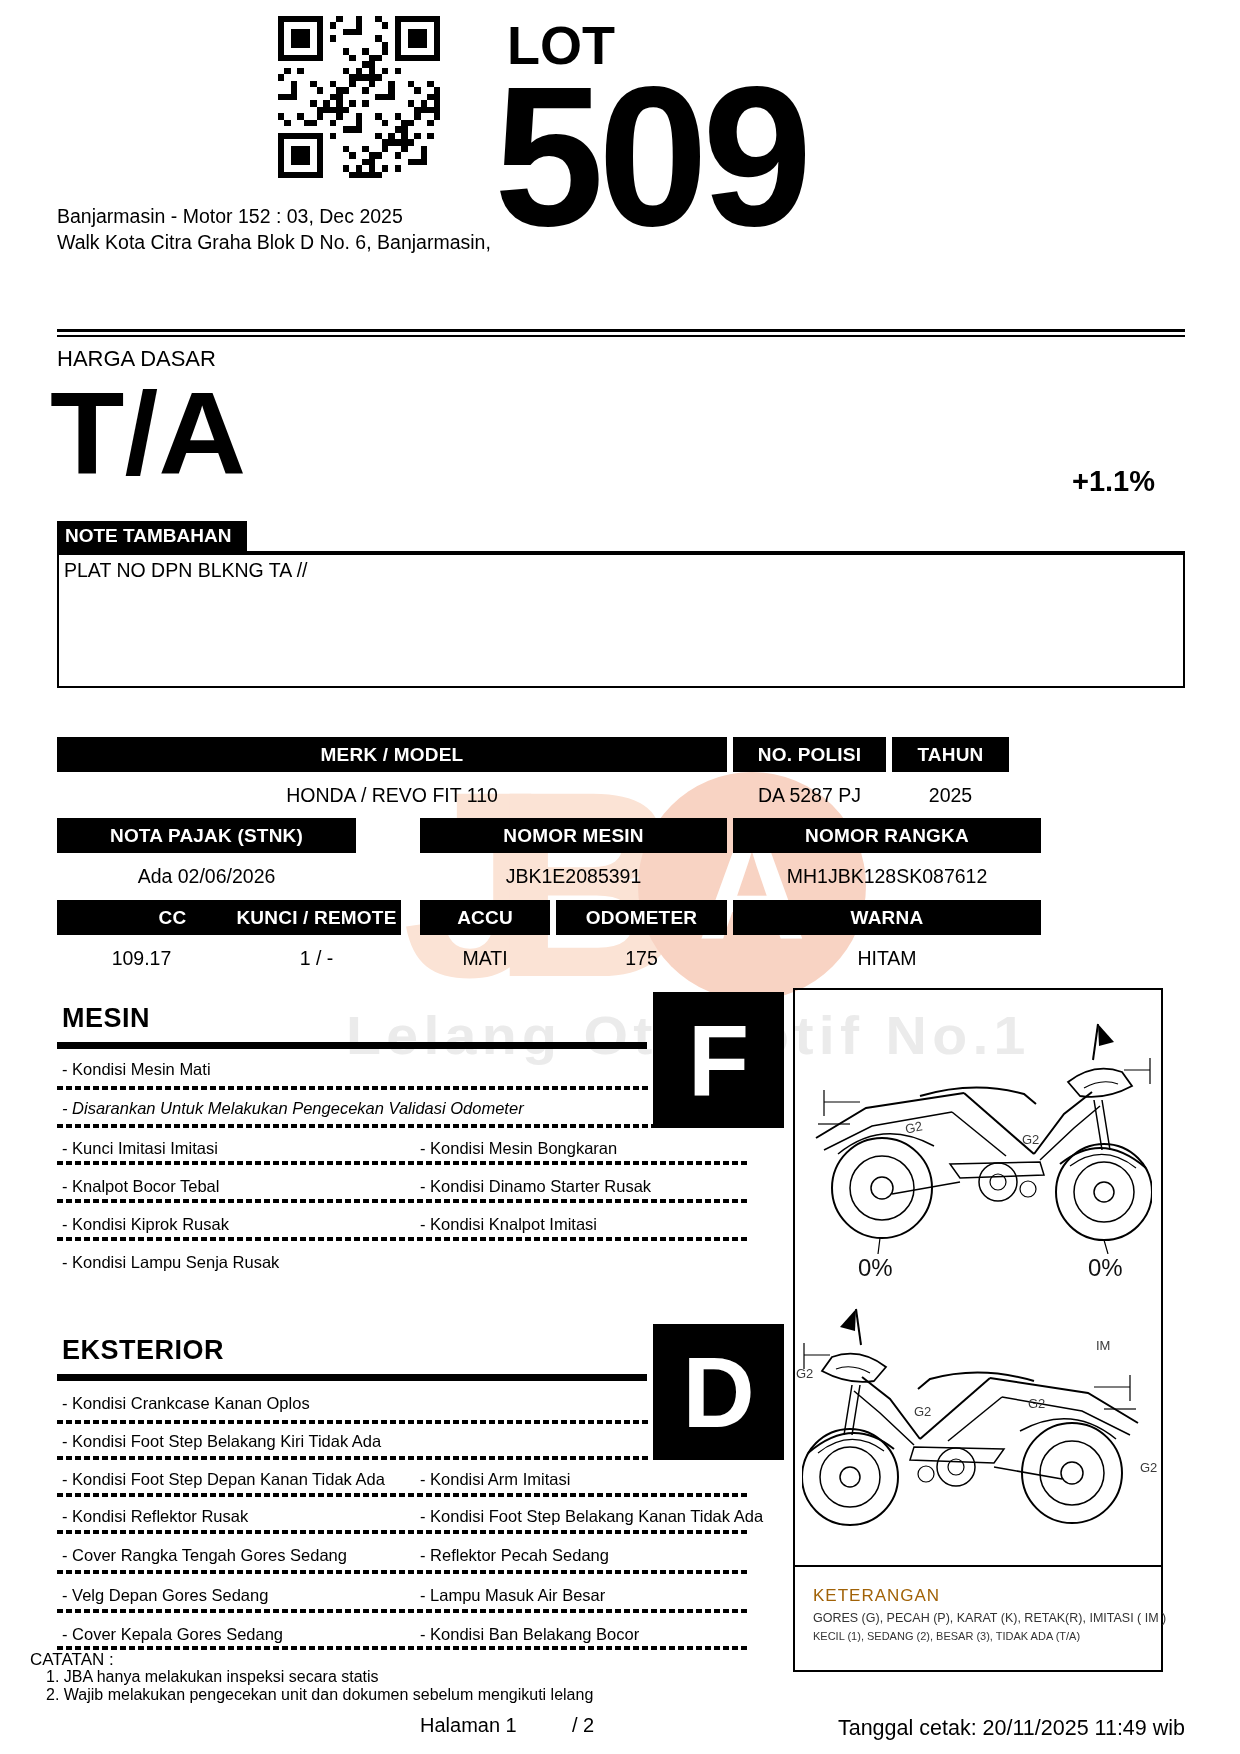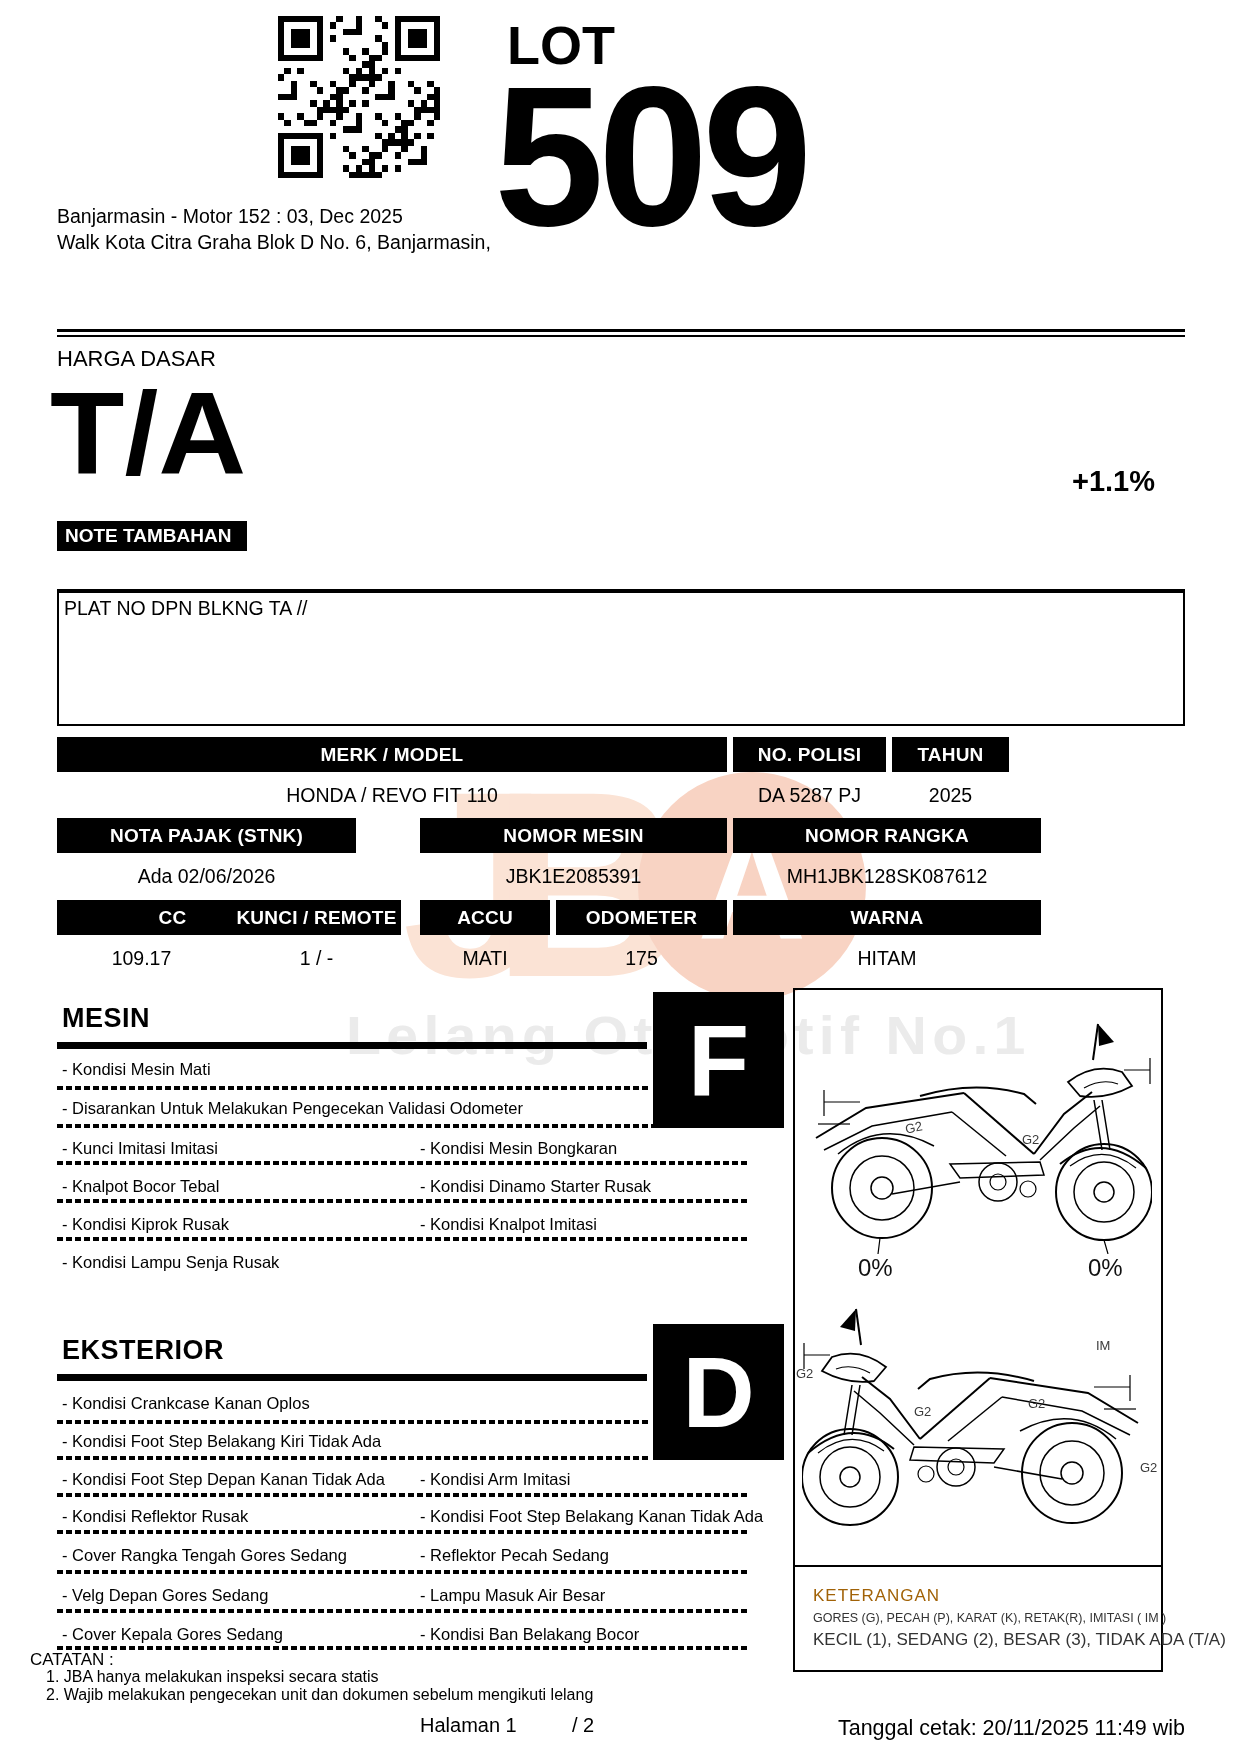--- a/index.html
+++ b/index.html
@@ -197,21 +197,21 @@
   </div>
 
   <div class="abs" style="left:57px;top:329px;width:1128px;height:3px;background:#000;"></div>
   <div class="abs" style="left:57px;top:335px;width:1128px;height:2px;background:#000;"></div>
 
   <div class="abs" style="left:57px;top:346px;font-size:22px;">HARGA DASAR</div>
   <div class="abs" style="left:50px;top:376px;font-size:116px;line-height:116px;font-weight:bold;transform-origin:left top;transform:scaleX(1.05);">T/A</div>
   <div class="abs" style="left:1072px;top:465px;font-size:29px;font-weight:bold;">+1.1%</div>
 
   <div class="abs" style="left:57px;top:521px;width:190px;height:30px;background:#000;color:#fff;font-weight:bold;font-size:19px;line-height:30px;padding-left:8px;box-sizing:border-box;">NOTE TAMBAHAN</div>
-  <div class="abs" style="left:57px;top:551px;width:1128px;height:137px;box-sizing:border-box;border-top:4px solid #000;border-left:2px solid #000;border-right:2px solid #000;border-bottom:2px solid #000;margin-top:38px;">
+  <div class="abs" style="left:57px;top:551px;width:1128px;height:137px;box-sizing:border-box;border-top:4px solid #000;border-left:2px solid #000;border-right:2px solid #000;border-bottom:2px solid #000;">
     <div style="padding:4px 0 0 5px;font-size:19.5px;">PLAT NO DPN BLKNG TA //</div>
   </div>
 
   <div class="bar" style="left:57px;top:737px;width:670px;">MERK / MODEL</div>
   <div class="bar" style="left:733px;top:737px;width:153px;">NO. POLISI</div>
   <div class="bar" style="left:892px;top:737px;width:117px;">TAHUN</div>
   <div class="val" style="left:57px;top:784px;width:670px;">HONDA / REVO FIT 110</div>
   <div class="val" style="left:733px;top:784px;width:153px;text-align:center;">DA 5287 PJ</div>
   <div class="val" style="left:892px;top:784px;width:117px;">2025</div>
 
@@ -232,21 +232,21 @@
   <div class="val" style="left:420px;top:947px;width:130px;">MATI</div>
   <div class="val" style="left:556px;top:947px;width:171px;">175</div>
   <div class="val" style="left:733px;top:947px;width:308px;">HITAM</div>
 
   <div class="sect-title" style="left:62px;top:1003px;">MESIN</div>
   <div class="underl" style="left:57px;top:1042px;width:590px;"></div>
   <div class="grade" style="top:992px;">F</div>
 
   <span class="item" style="left:62px;top:1060px;">- Kondisi Mesin Mati</span>
   <div class="sep" style="left:57px;top:1086px;width:592px;"></div>
-  <span class="item" style="left:62px;top:1099px;">- Disarankan Untuk Melakukan Pengecekan Validasi Odometer</span>
+  <span class="item" style="left:62px;top:1099px;font-style:italic;">- Disarankan Untuk Melakukan Pengecekan Validasi Odometer</span>
   <div class="sep" style="left:57px;top:1124px;width:693px;"></div>
   <span class="item" style="left:62px;top:1139px;">- Kunci Imitasi Imitasi</span>
   <span class="item" style="left:420px;top:1139px;">- Kondisi Mesin Bongkaran</span>
   <div class="sep" style="left:57px;top:1161px;width:693px;"></div>
   <span class="item" style="left:62px;top:1177px;">- Knalpot Bocor Tebal</span>
   <span class="item" style="left:420px;top:1177px;">- Kondisi Dinamo Starter Rusak</span>
   <div class="sep" style="left:57px;top:1199px;width:693px;"></div>
   <span class="item" style="left:62px;top:1215px;">- Kondisi Kiprok Rusak</span>
   <span class="item" style="left:420px;top:1215px;">- Kondisi Knalpot Imitasi</span>
   <div class="sep" style="left:57px;top:1237px;width:693px;"></div>
@@ -324,21 +324,21 @@
   </svg>
 
   <span class="dlabel" style="left:796px;top:1366px;">G2</span>
   <span class="dlabel" style="left:1096px;top:1338px;">IM</span>
   <span class="dlabel" style="left:1028px;top:1396px;">G2</span>
   <span class="dlabel" style="left:914px;top:1404px;">G2</span>
   <span class="dlabel" style="left:1140px;top:1460px;">G2</span>
 
   <div class="abs" style="left:813px;top:1586px;font-size:17px;color:#a16207;letter-spacing:1px;">KETERANGAN</div>
   <div class="abs" style="left:813px;top:1611px;font-size:12.5px;color:#333;white-space:nowrap;">GORES (G), PECAH (P), KARAT (K), RETAK(R), IMITASI ( IM )</div>
-  <div class="abs" style="left:813px;top:1630px;font-size:17px;color:#333;white-space:nowrap;">KECIL (1), SEDANG (2), BESAR (3), TIDAK ADA (T/A)</div>
+  <div class="abs" style="left:813px;top:1630px;font-size:11px;color:#333;white-space:nowrap;">KECIL (1), SEDANG (2), BESAR (3), TIDAK ADA (T/A)</div>
 
   <div class="abs" style="left:30px;top:1650px;font-size:17px;">CATATAN :</div>
   <div class="abs" style="left:46px;top:1668px;font-size:16px;">1. JBA hanya melakukan inspeksi secara statis</div>
   <div class="abs" style="left:46px;top:1686px;font-size:16px;">2. Wajib melakukan pengecekan unit dan dokumen sebelum mengikuti lelang</div>
   <div class="abs" style="left:420px;top:1714px;font-size:20px;">Halaman 1</div>
   <div class="abs" style="left:572px;top:1714px;font-size:20px;">/ 2</div>
   <div class="abs" style="left:780px;top:1716px;width:405px;font-size:21.5px;text-align:right;">Tanggal cetak: 20/11/2025 11:49 wib</div>
 
 </div>
 

